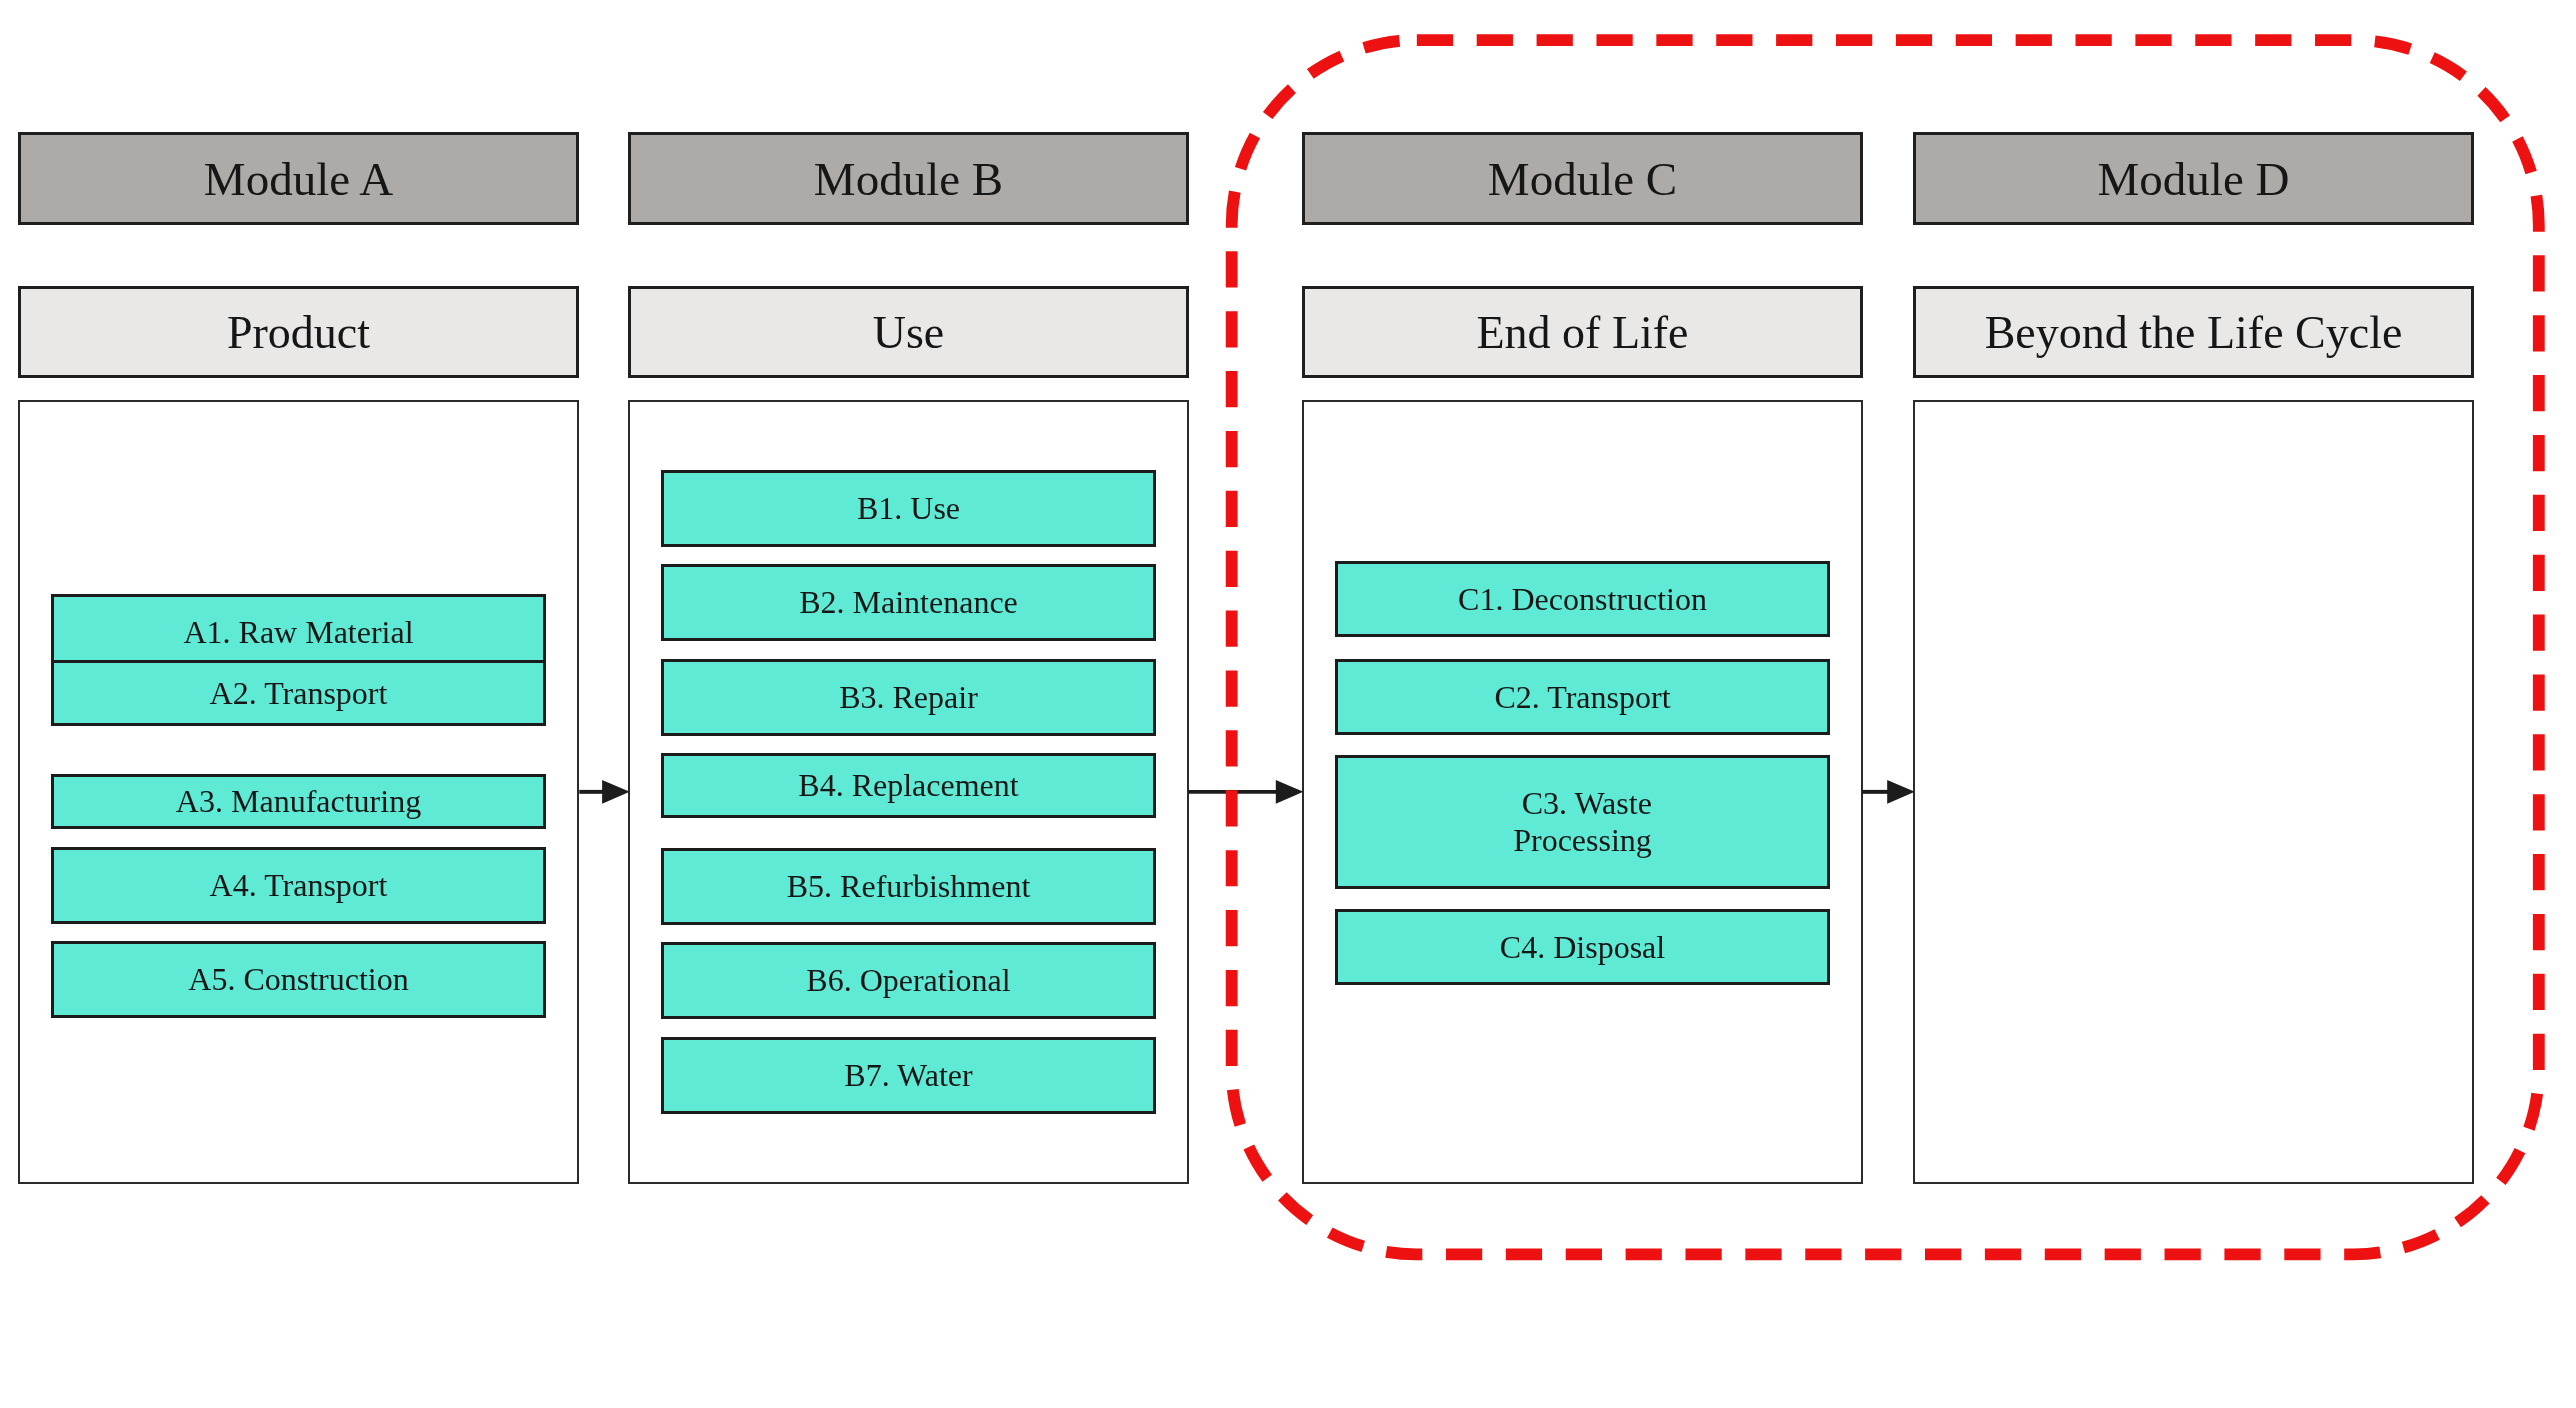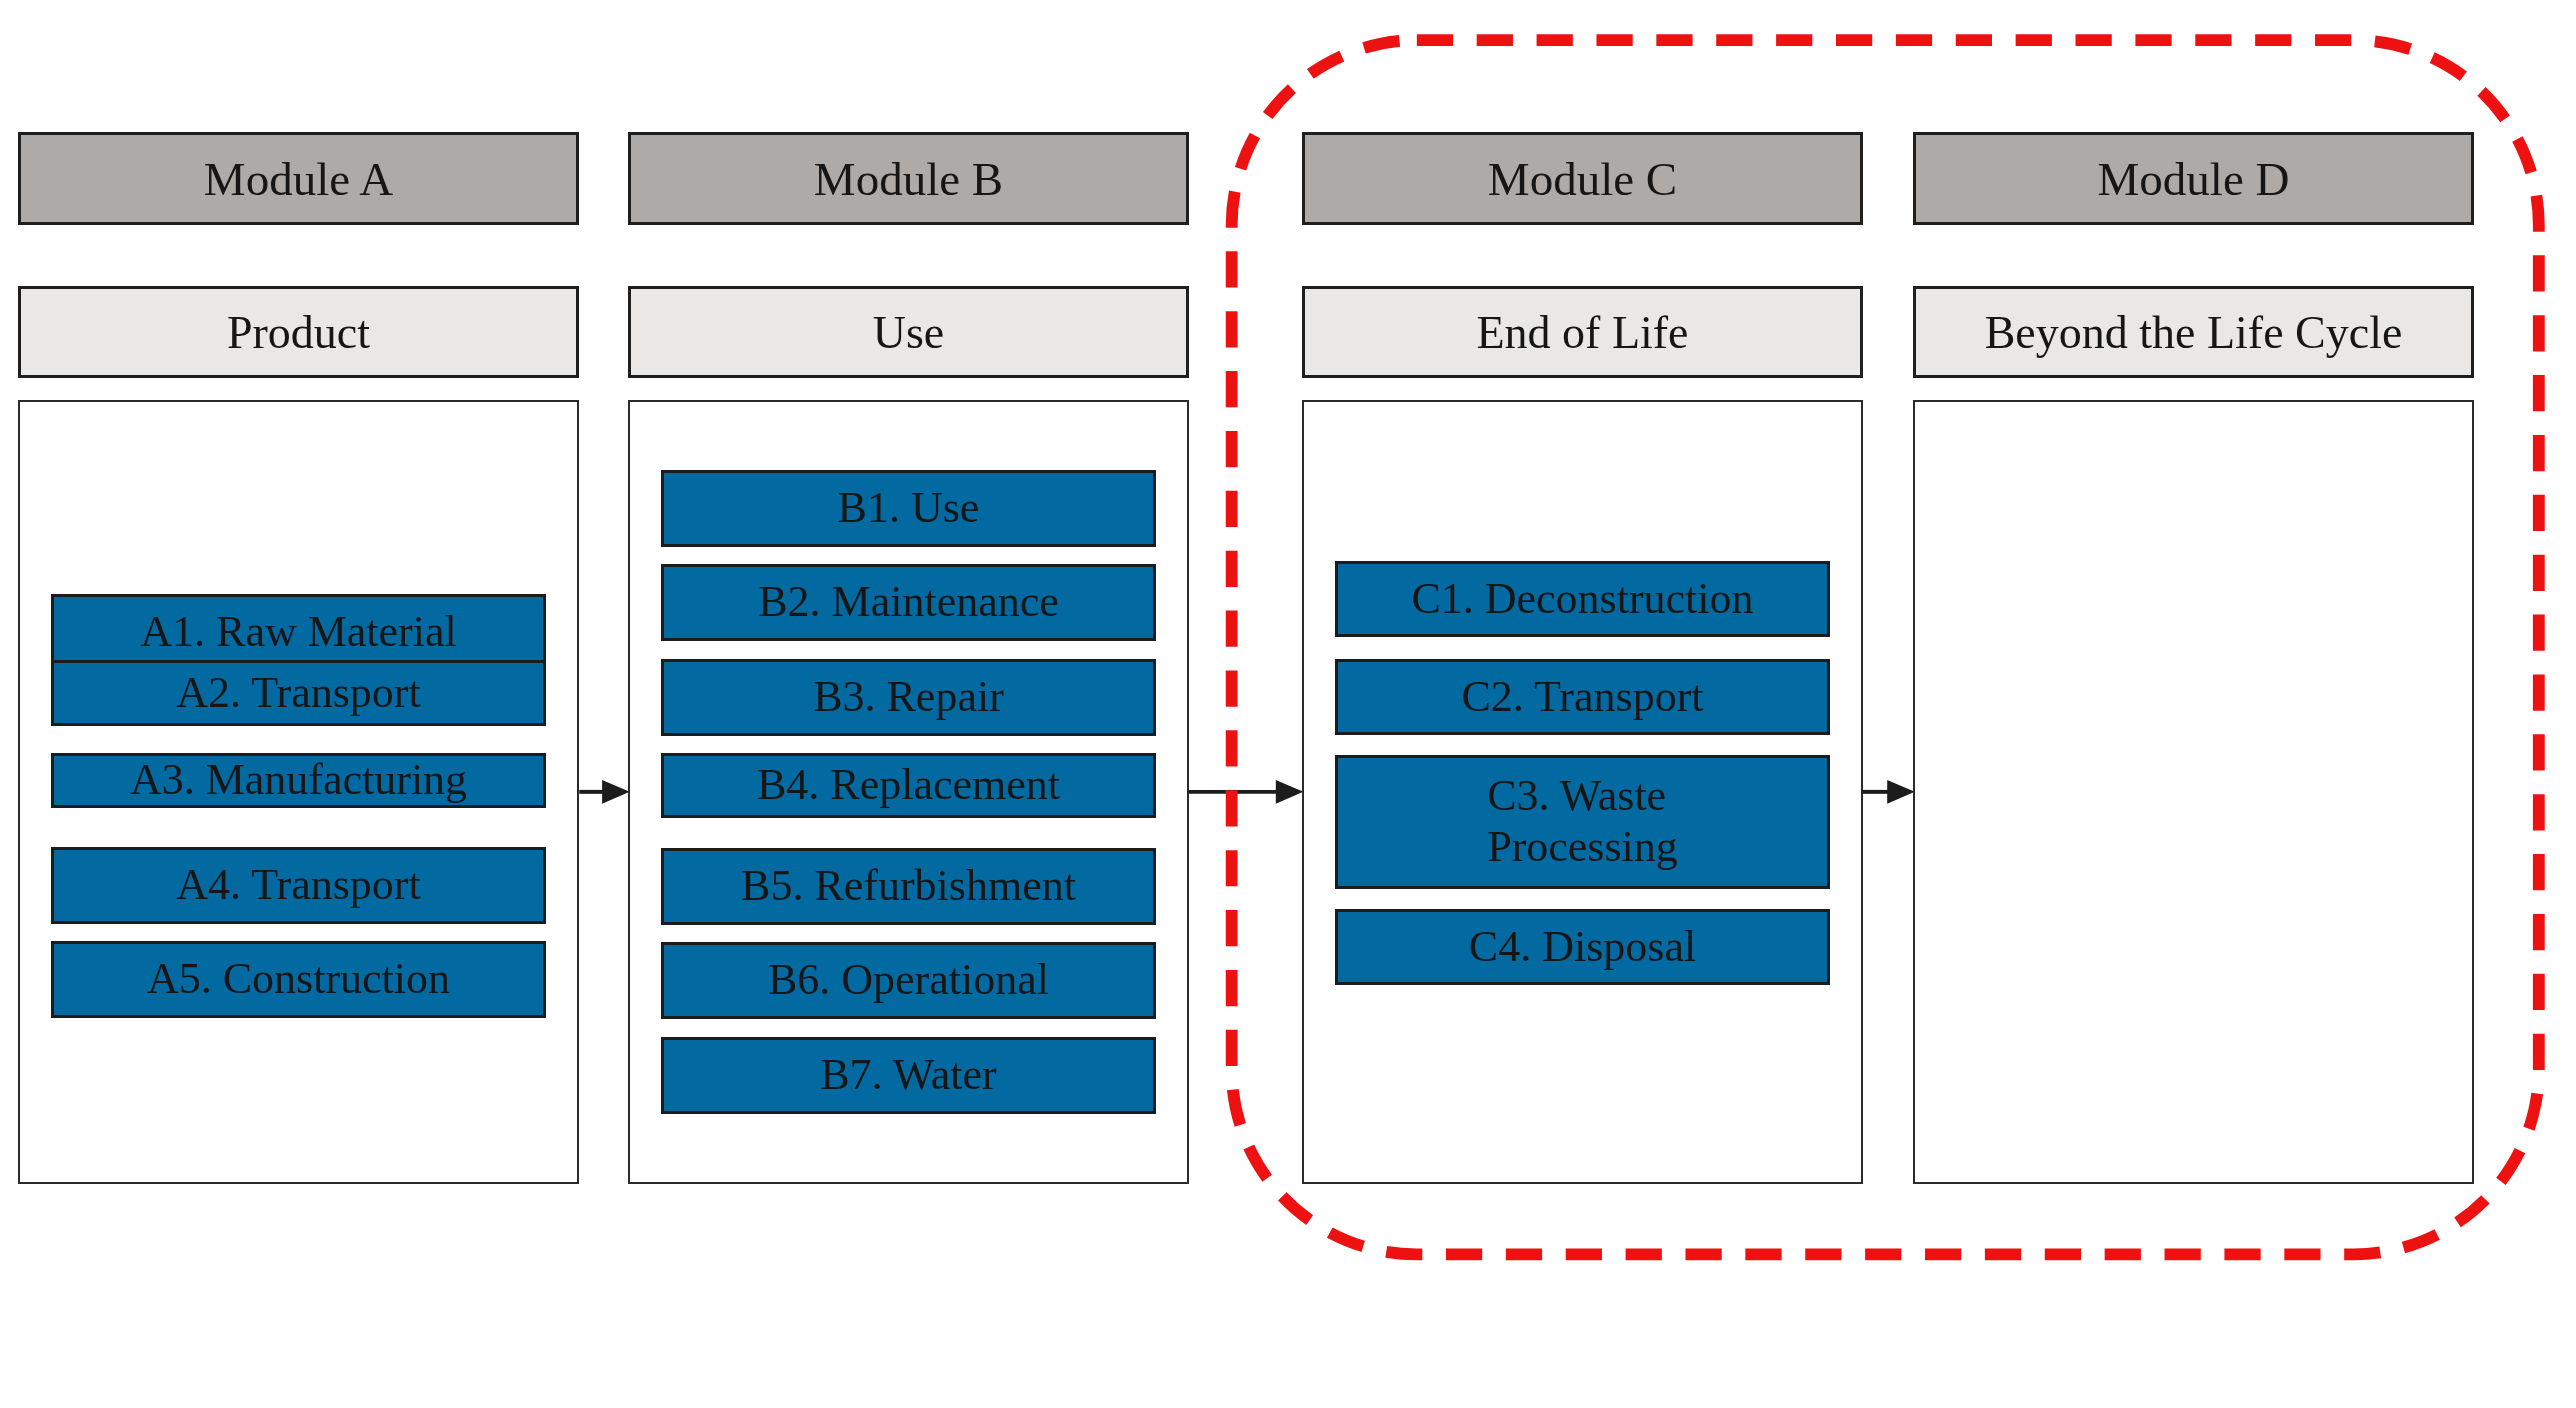--- a/index.html
+++ b/index.html
@@ -42,26 +42,26 @@
     left: 0; top: 400px;
     width: 561px; height: 784px;
     background: #ffffff;
     border: 2.4px solid #2b2b2b;
     box-sizing: border-box;
   }
   .item-box {
     position: absolute;
     left: 33px;
     width: 495px;
-    background: #0369a1;
+    background: #5eead4;
     border: 3.2px solid #1c1c1c;
     box-sizing: border-box;
     display: flex; align-items: center; justify-content: center;
-    text-align: left;
-    font-size: 44px;
+    text-align: right;
+    font-size: 32px;
     line-height: 1.15;
     white-space: pre-line;
   }
   .overlay-svg {
     position: absolute;
     left: 0; top: 0;
     width: 2576px; height: 1408px;
     pointer-events: none;
   }
   .scope-label {
@@ -77,21 +77,21 @@
 <body>
 
 <div class="canvas">
 
   <div class="module" style="left:18px;">
     <div class="mod-header">Module A</div>
     <div class="mod-subheader">Product</div>
     <div class="mod-container"></div>
     <div class="item-box" style="top:594px;height:77px;">A1. Raw Material</div>
     <div class="item-box" style="top:660px;height:66px;">A2. Transport</div>
-    <div class="item-box" style="top:753px;height:55px;">A3. Manufacturing</div>
+    <div class="item-box" style="top:774px;height:55px;">A3. Manufacturing</div>
     <div class="item-box" style="top:847px;height:77px;">A4. Transport</div>
     <div class="item-box" style="top:941px;height:77px;">A5. Construction</div>
   </div>
 
   <div class="module" style="left:628px;">
     <div class="mod-header">Module B</div>
     <div class="mod-subheader">Use</div>
     <div class="mod-container"></div>
     <div class="item-box" style="top:470px;height:77px;">B1. Use</div>
     <div class="item-box" style="top:564px;height:77px;">B2. Maintenance</div>

